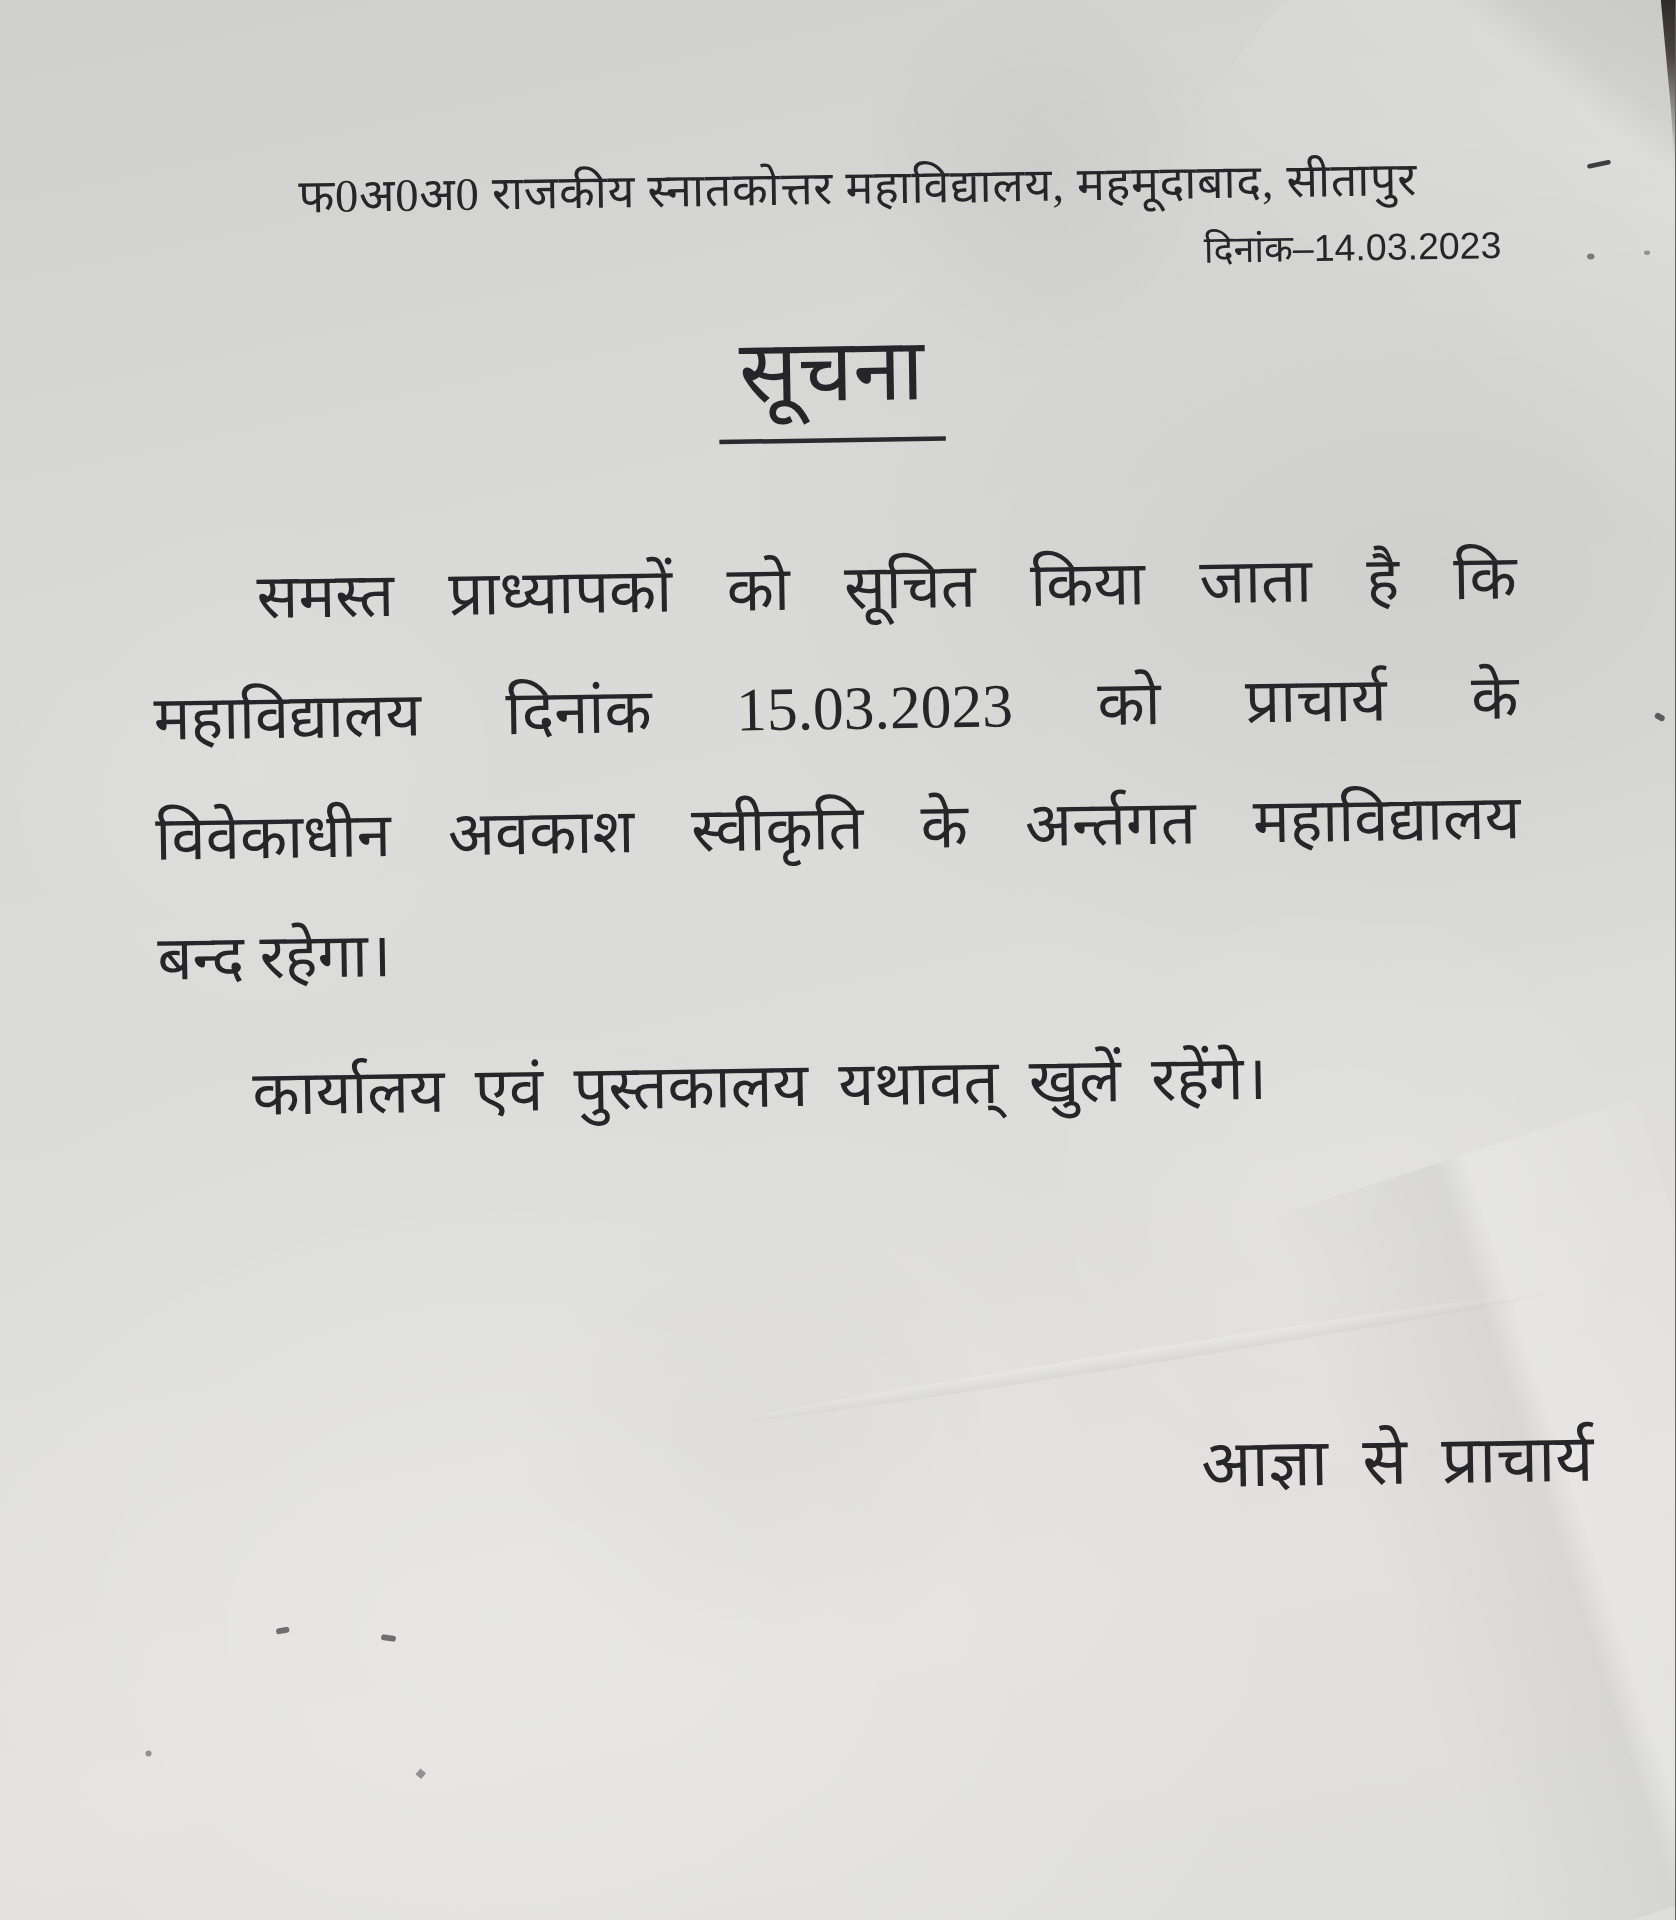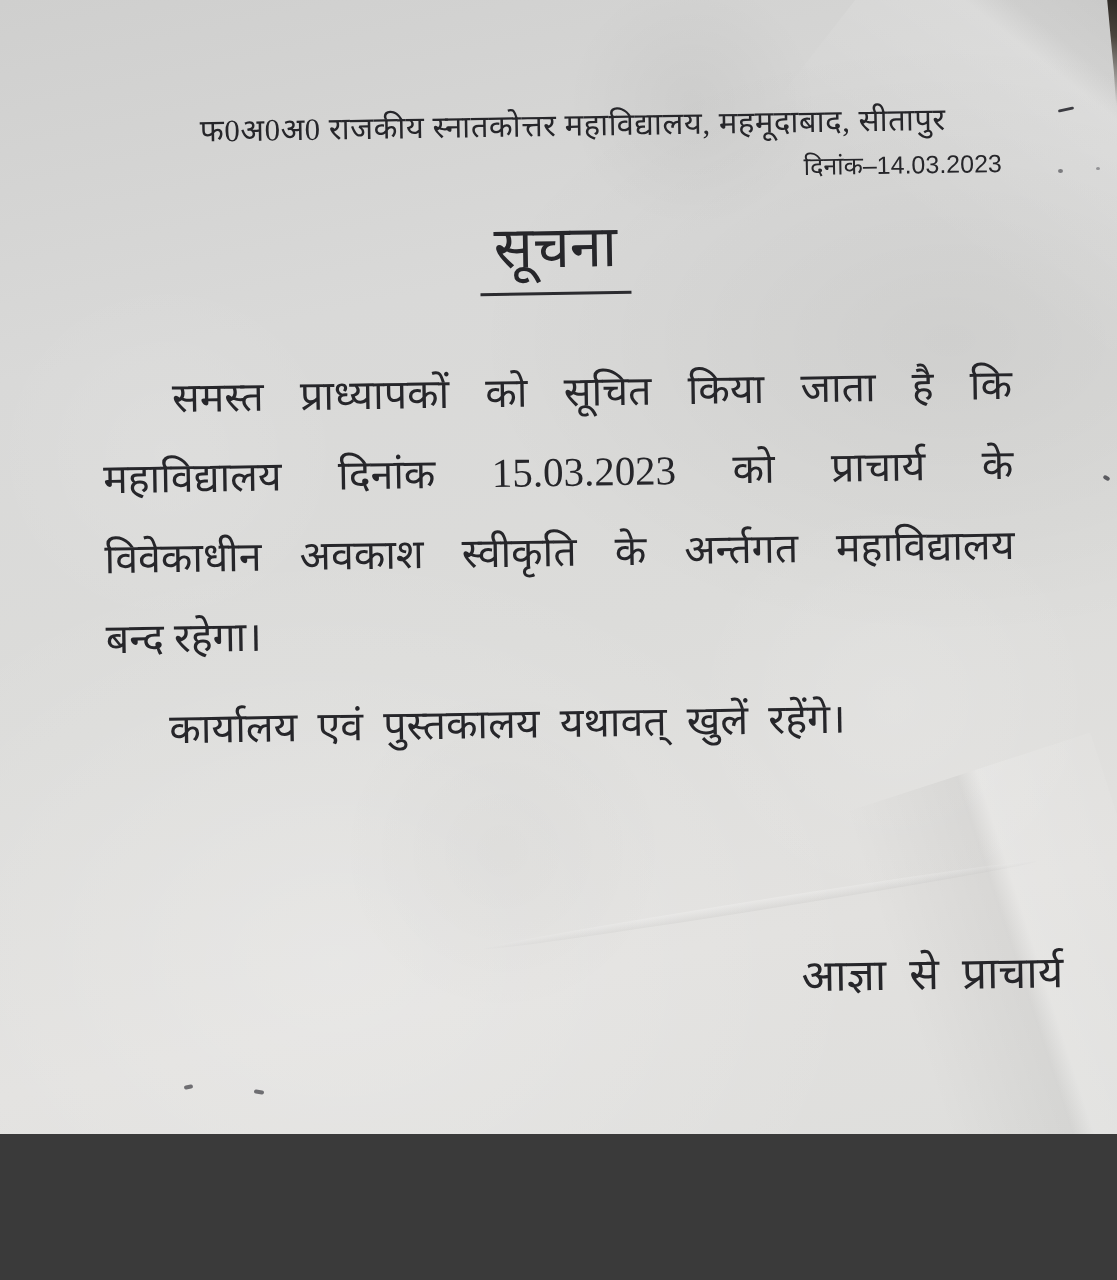--- a/index.html
+++ b/index.html
@@ -3,21 +3,21 @@
 <meta charset="utf-8">
 <style>
   html, body {
     margin: 0;
     padding: 0;
     background: #3a3a3a;
   }
   .page {
     position: relative;
     width: 1117px;
-    height: 1134px;
+    height: 1280px;
     margin: 0 auto;
     overflow: hidden;
     background:
       radial-gradient(ellipse 900px 700px at 30% 85%, rgba(255,255,255,0.22), rgba(255,255,255,0) 60%),
       radial-gradient(ellipse 800px 500px at 85% 30%, rgba(0,0,0,0.05), rgba(0,0,0,0) 60%),
       linear-gradient(168deg, #cfcfce 0%, #d9d9d8 28%, #dcdcda 55%, #e2e1df 80%, #dededc 100%);
     font-family: "Liberation Serif", "DejaVu Serif", serif;
     color: #26262a;
   }
   

